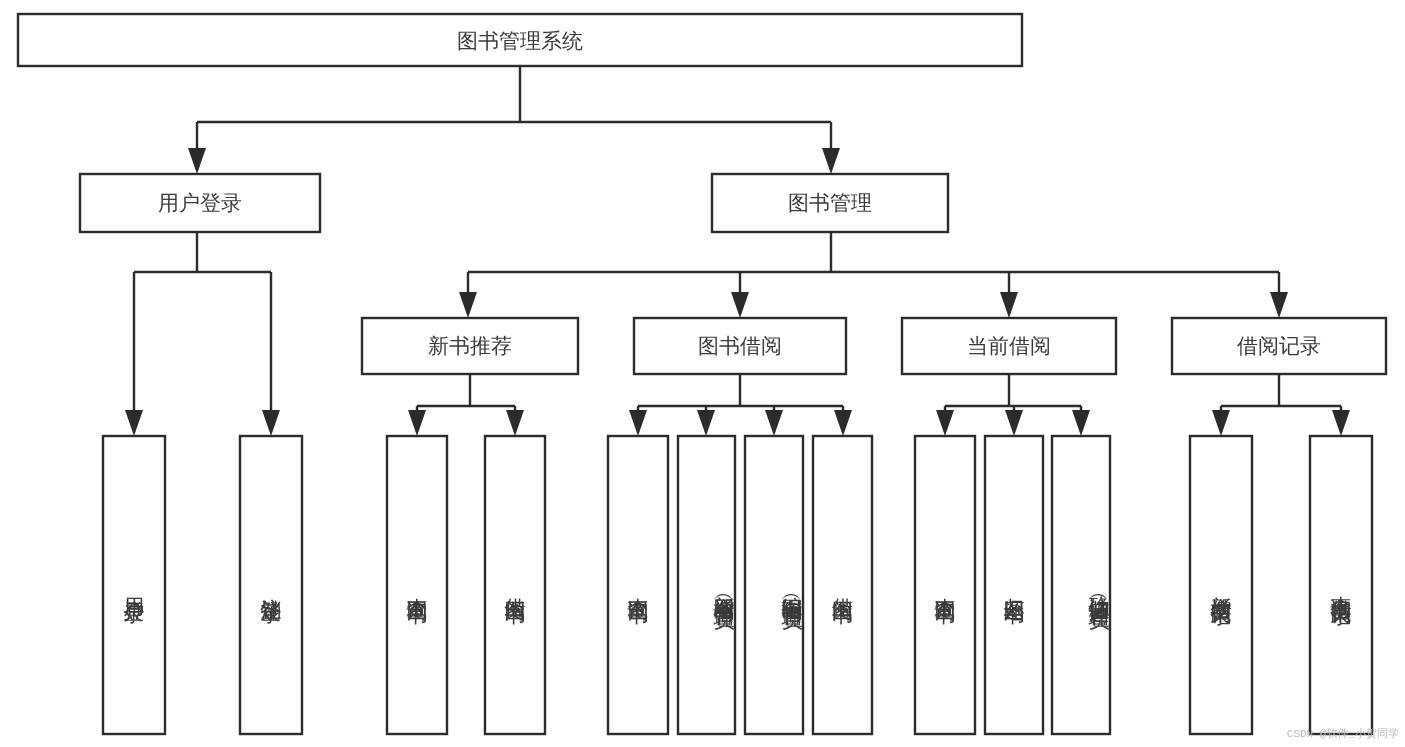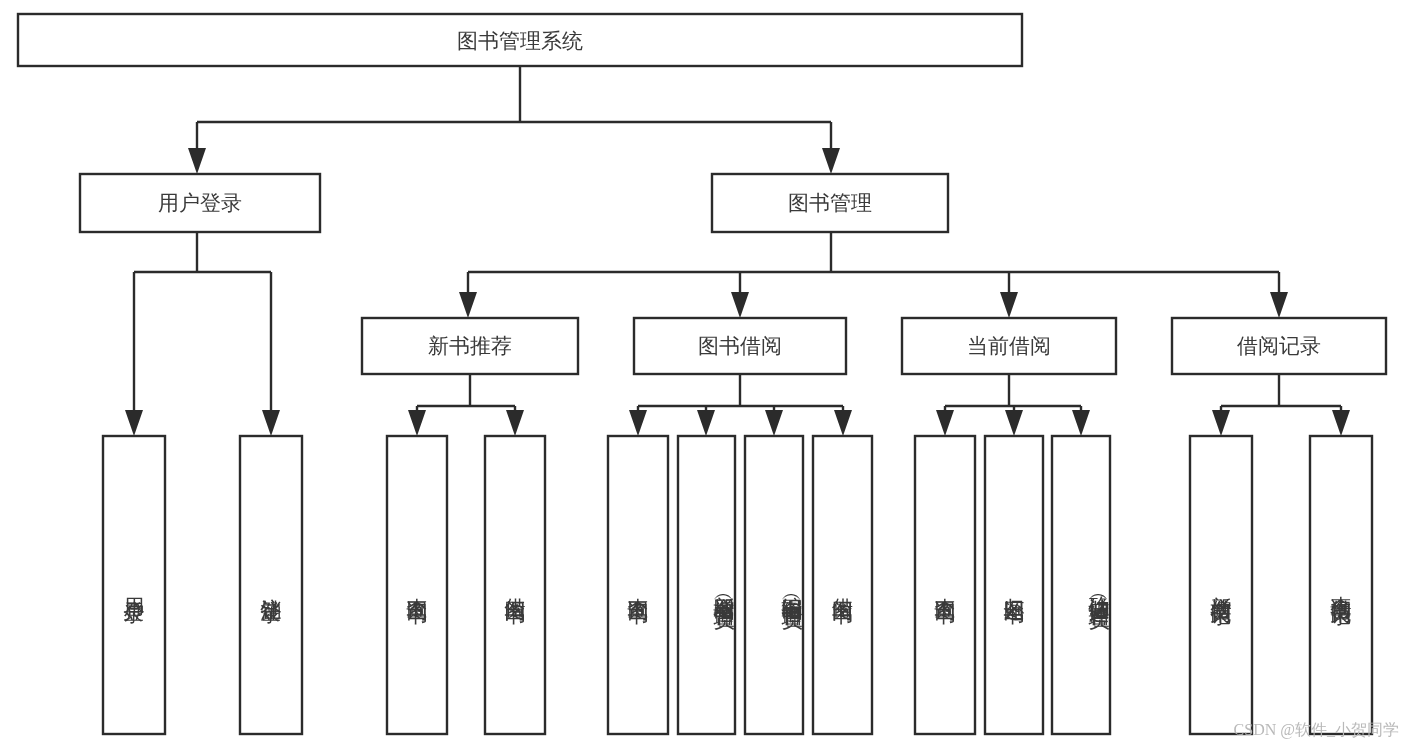--- a/index.html
+++ b/index.html
@@ -62,22 +62,22 @@
     text-align: center;
     white-space: nowrap;
     pointer-events: none;
     user-select: none;
   }
   .watermark {
     position: absolute;
     right: 6px;
     bottom: 6px;
     color: #b9b9b9;
-    font-size: 16px;
-    font-family: Liberation Serif, serif;
+    font-size: 11px;
+    font-family: Liberation Mono, monospace;
     white-space: nowrap;
     user-select: none;
   }
 </style>
 </head>
 <body>
 
 <div id="diagram-root">
 
   <svg class="canvas" viewBox="0 0 1405 747" xmlns="http://www.w3.org/2000/svg">

